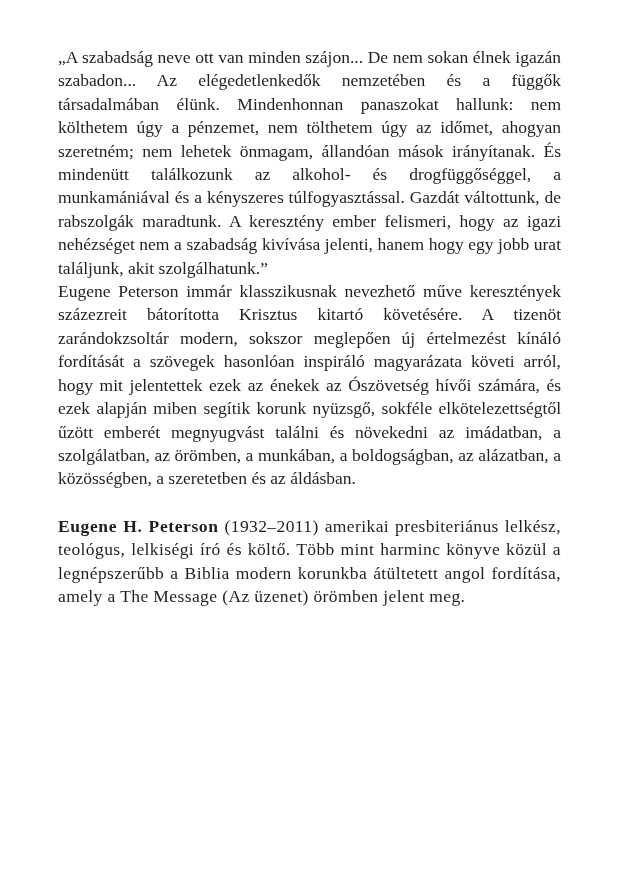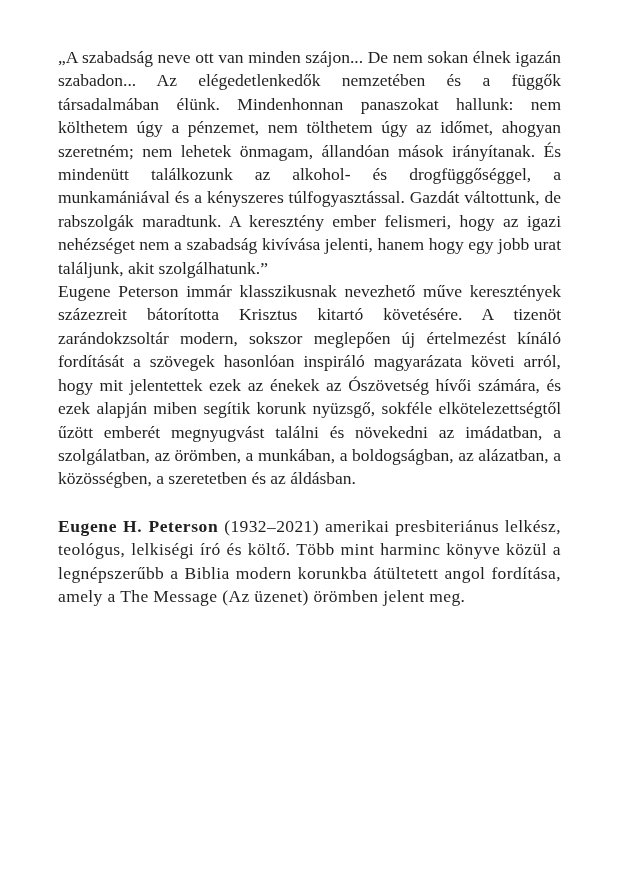--- a/index.html
+++ b/index.html
@@ -59,21 +59,21 @@
   }
 </style>
 </head>
 <body>
 
 <div class="page">
 
   <div class="text-block">
     <p>„A szabadság neve ott van minden szájon... De nem sokan élnek igazán szabadon... Az elégedetlenkedők nemzetében és a függők társadalmában élünk. Mindenhonnan panaszokat hallunk: nem költhetem úgy a pénzemet, nem tölthetem úgy az időmet, ahogyan szeretném; nem lehetek önmagam, állandóan mások irányítanak. És mindenütt találkozunk az alkohol- és drogfüggőséggel, a munkamániával és a kényszeres túlfogyasztással. Gazdát váltottunk, de rabszolgák maradtunk. A keresztény ember felismeri, hogy az igazi nehézséget nem a szabadság kivívása jelenti, hanem hogy egy jobb urat találjunk, akit szolgálhatunk.”</p>
     <p>Eugene Peterson immár klasszikusnak nevezhető műve keresztények százezreit bátorította Krisztus kitartó követésére. A tizenöt zarándokzsoltár modern, sokszor meglepően új értelmezést kínáló fordítását a szövegek hasonlóan inspiráló magyarázata követi arról, hogy mit jelentettek ezek az énekek az Ószövetség hívői számára, és ezek alapján miben segítik korunk nyüzsgő, sokféle elkötelezettségtől űzött emberét megnyugvást találni és növekedni az imádatban, a szolgálatban, az örömben, a munkában, a boldogságban, az alázatban, a közösségben, a szeretetben és az áldásban.</p>
-    <p class="bio"><span class="author-name">Eugene H. Peterson</span><span> (1932–2021) amerikai presbiteriánus lelkész, teológus, lelkiségi író és költő. Több mint harminc könyve közül a legnépszerűbb a Biblia modern korunkba átültetett angol fordítása, amely a </span><span class="book-title">The Message</span><span> (Az üzenet) örömben jelent meg.</span></p>
+    <p class="bio"><span class="author-name">Eugene H. Peterson</span><span> (1932–2011) amerikai presbiteriánus lelkész, teológus, lelkiségi író és költő. Több mint harminc könyve közül a legnépszerűbb a Biblia modern korunkba átültetett angol fordítása, amely a </span><span class="book-title">The Message</span><span> (Az üzenet) örömben jelent meg.</span></p>
   </div>
 
   <div class="footer-box">
 
     <div class="barcode-wrap">
       <div class="isbn-label">ISBN 978-963-288-913-9</div>
       <svg class="barcode-bars" width="128" height="48" viewBox="0 0 95 46" preserveAspectRatio="none" shape-rendering="crispEdges">
           <rect x="0" y="0" width="1" height="46" fill="#000"></rect>
           <rect x="2" y="0" width="1" height="46" fill="#000"></rect>
           <rect x="4" y="0" width="1" height="40" fill="#000"></rect>

